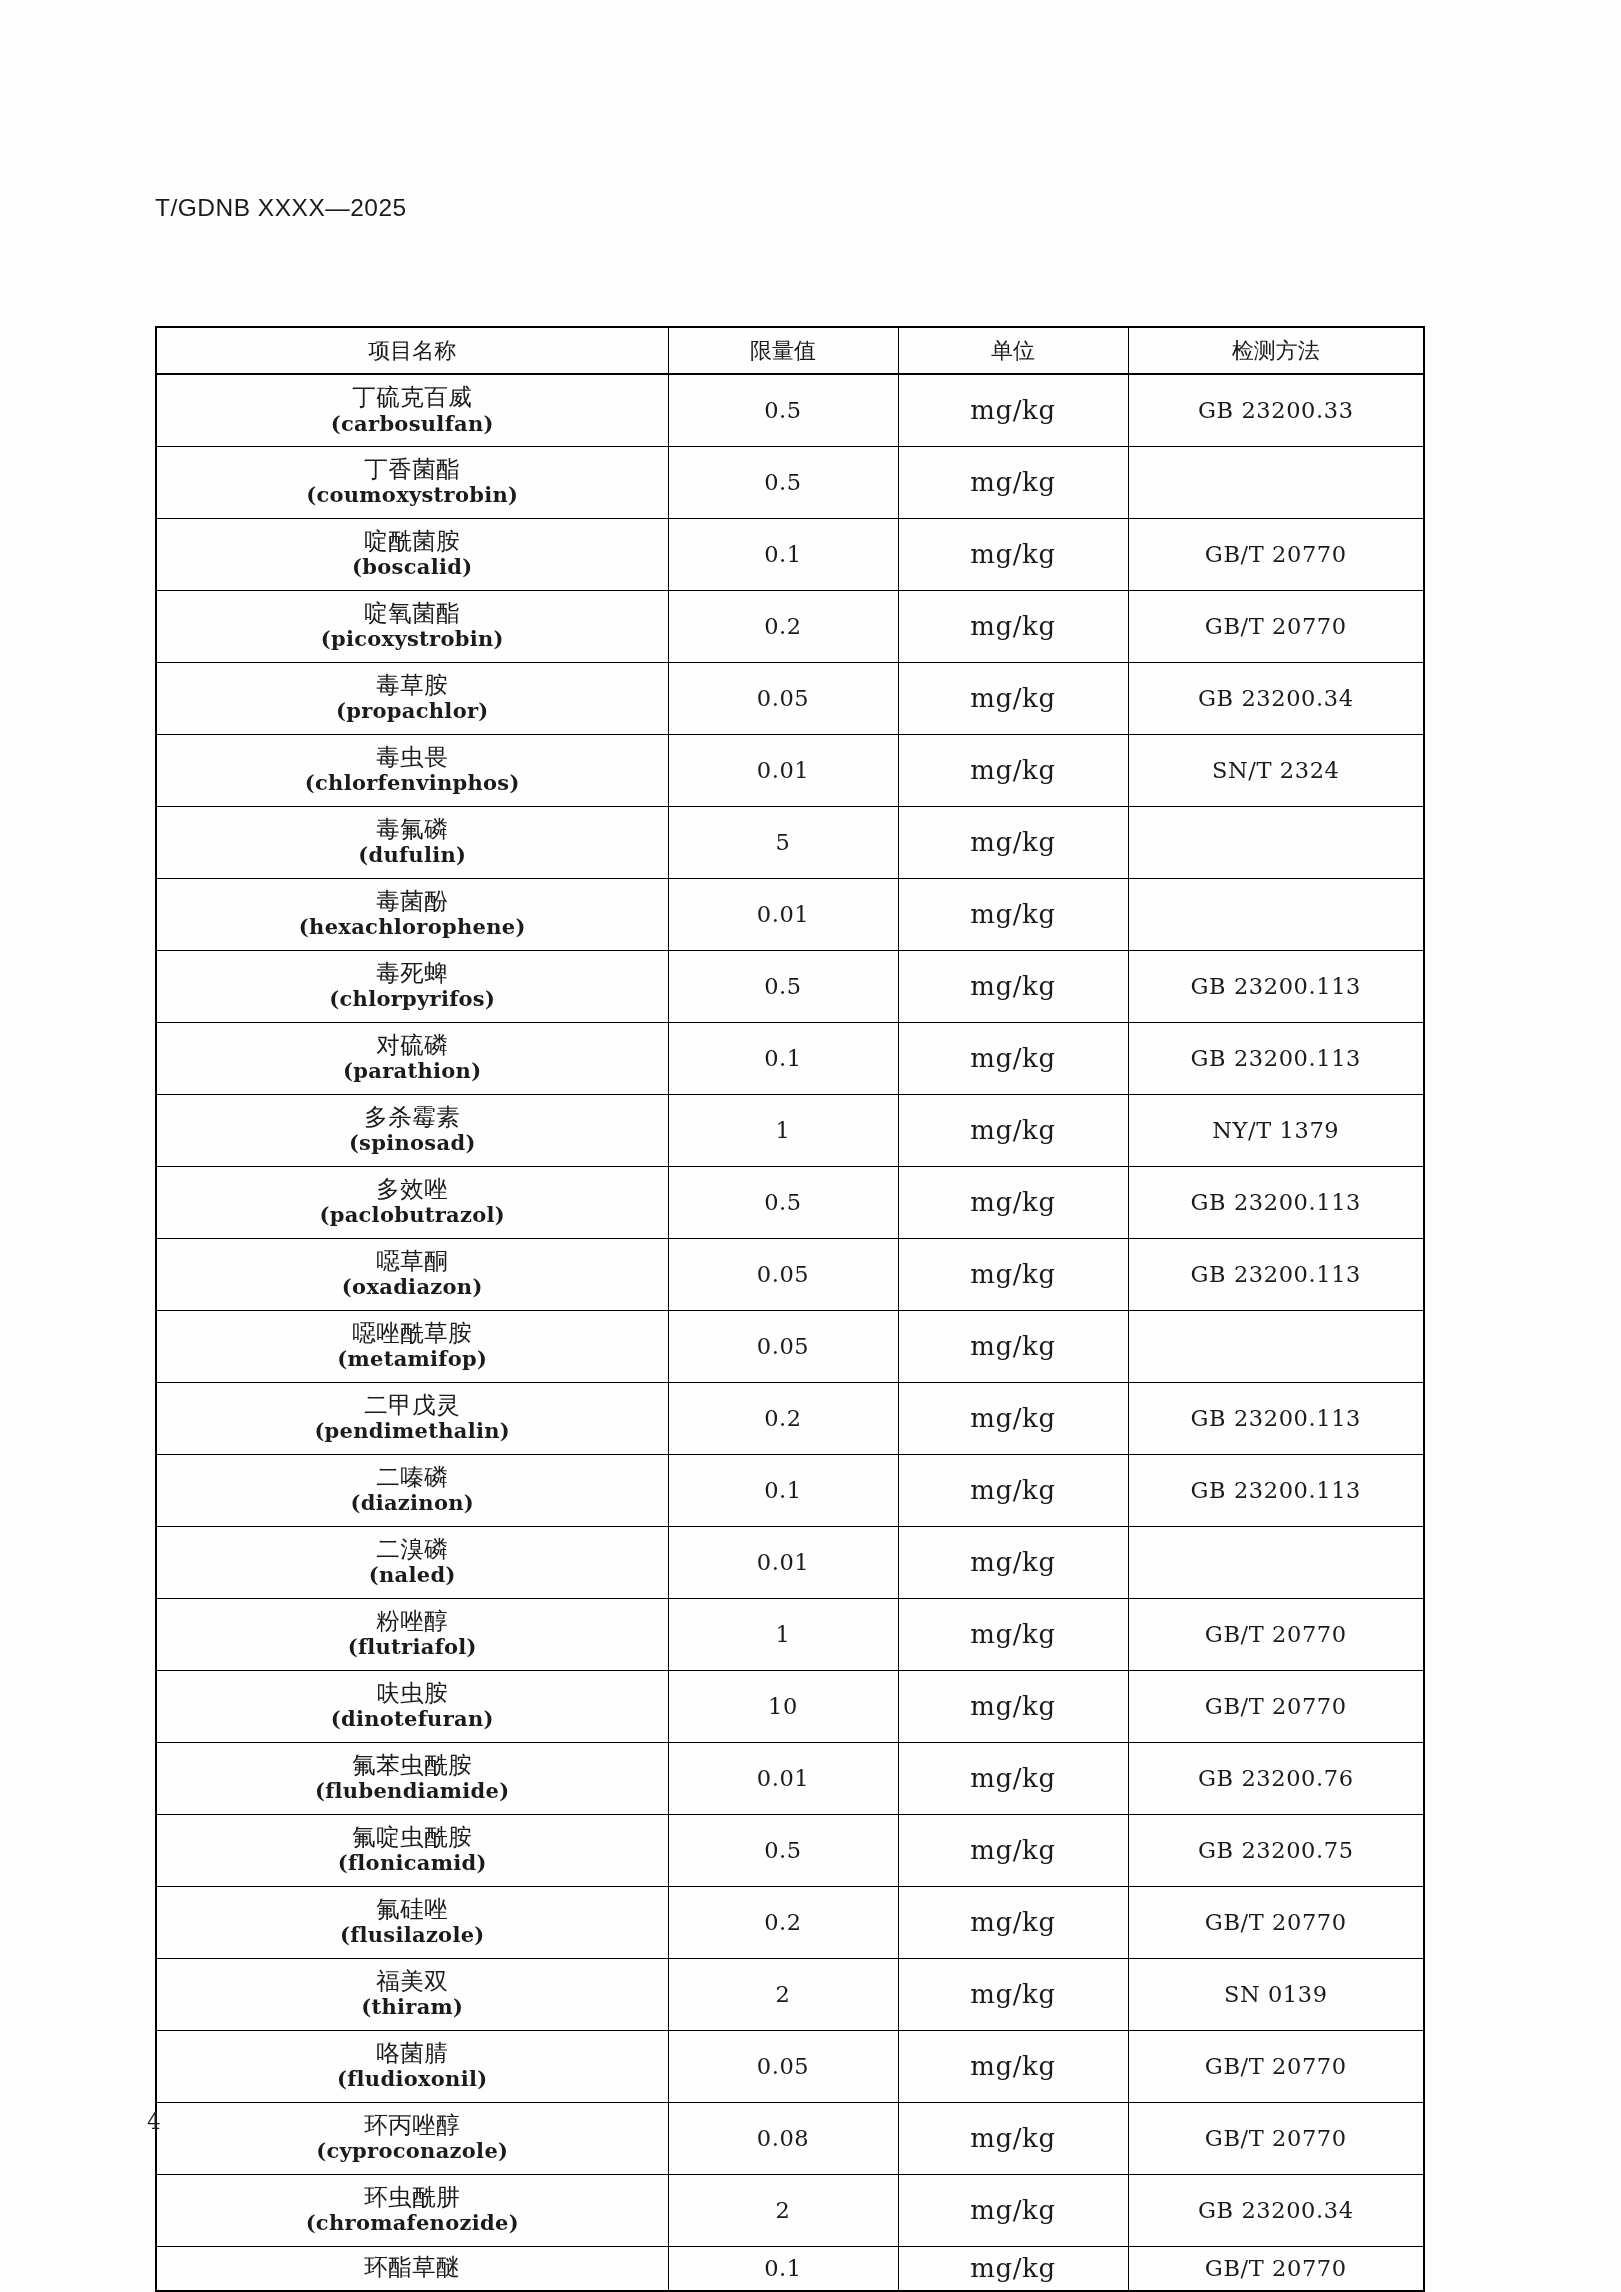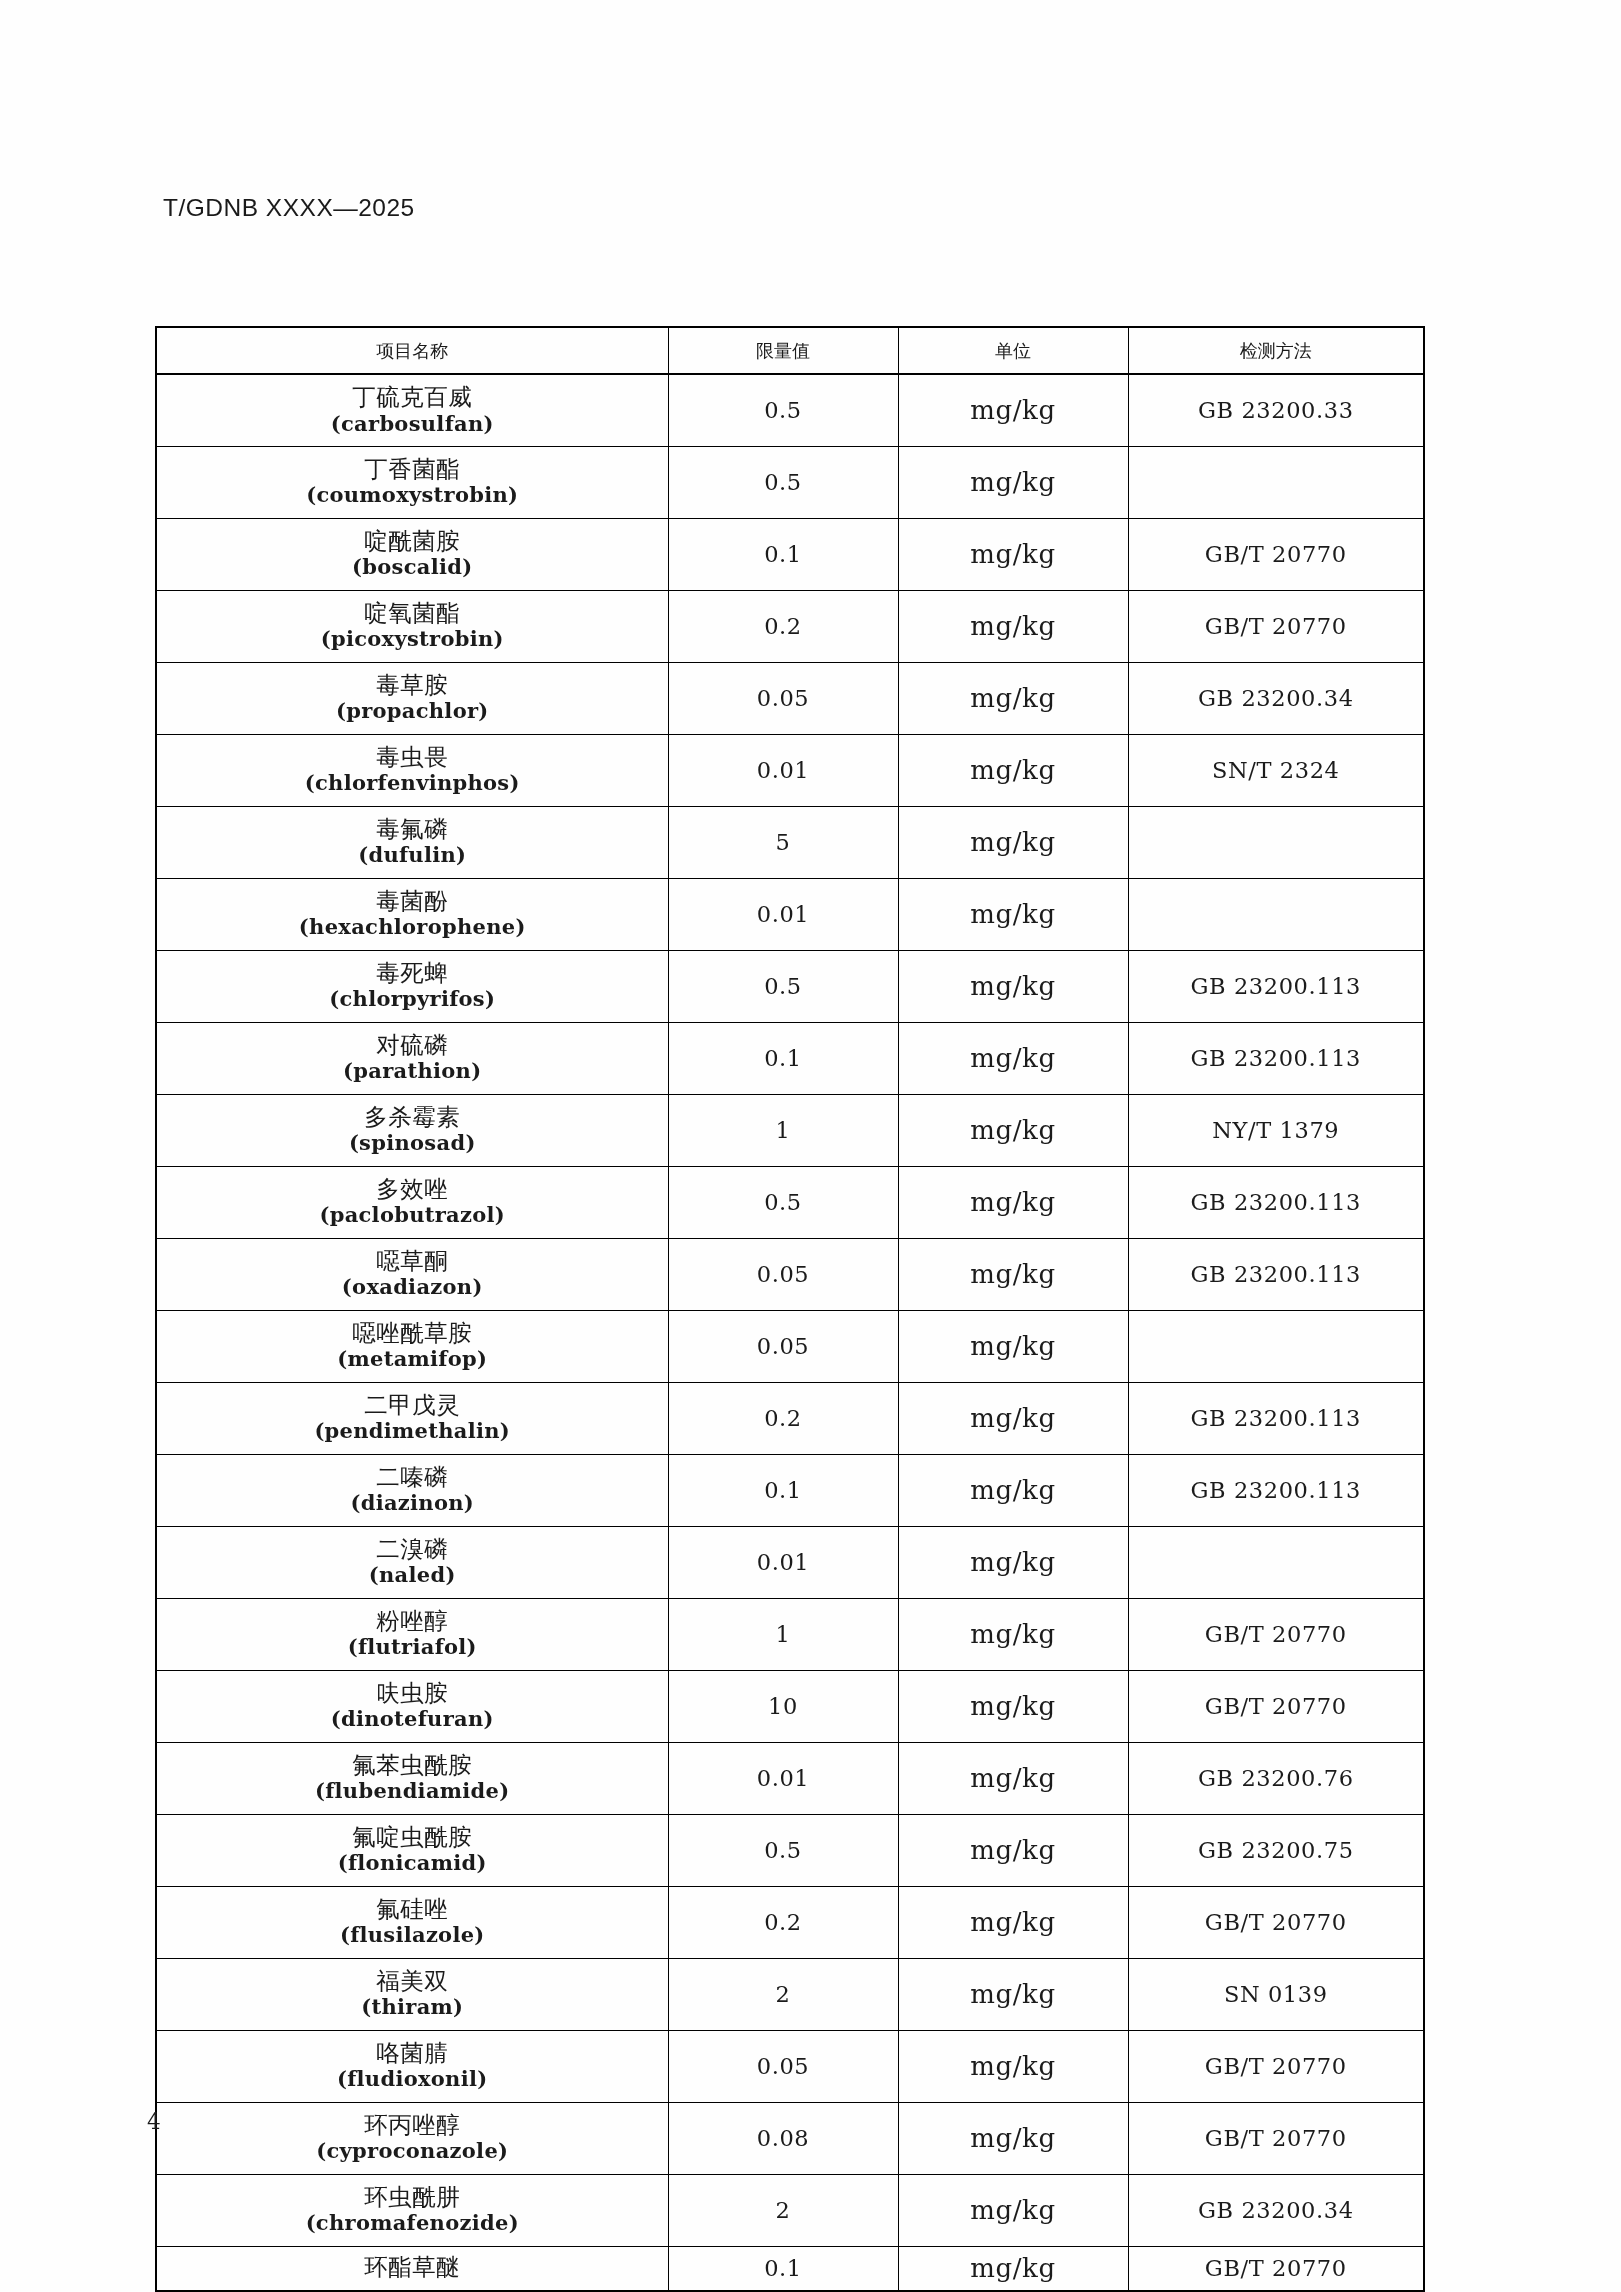--- a/index.html
+++ b/index.html
@@ -25,21 +25,20 @@
   
   .doc-header {
     position: absolute;
     left: 155px;
     top: 194px;
     font-family: "Liberation Sans", "DejaVu Sans", sans-serif;
     font-size: 24.5px;
     letter-spacing: 0.5px;
     color: #1a1a1a;
     white-space: pre;
-    margin-left: 8px;
   }
 
   
   .limit-table {
     position: absolute;
     left: 155px;
     top: 326px;
     width: 1268px;
     border-collapse: collapse;
     table-layout: fixed;
@@ -58,21 +57,21 @@
     color: #1b1b1b;
   }
 
   
   .limit-table { border: 2.5px solid #000; }
   .limit-table thead th {
     border-top: none;
     border-bottom: 2.5px solid #000;
     height: 45px;
     font-weight: normal;
-    font-size: 18px;
+    font-size: 22px;
     font-family: "DejaVu Serif", "Liberation Serif", serif;
   }
 
   .limit-table tbody tr { height: 72px; margin-top: 44px; }
   .limit-table tbody tr.single-line { height: 45px; padding-left: 36px; }
 
   .cell-name {
     line-height: 1.18;
     padding: 2px 5.9px;
   }

